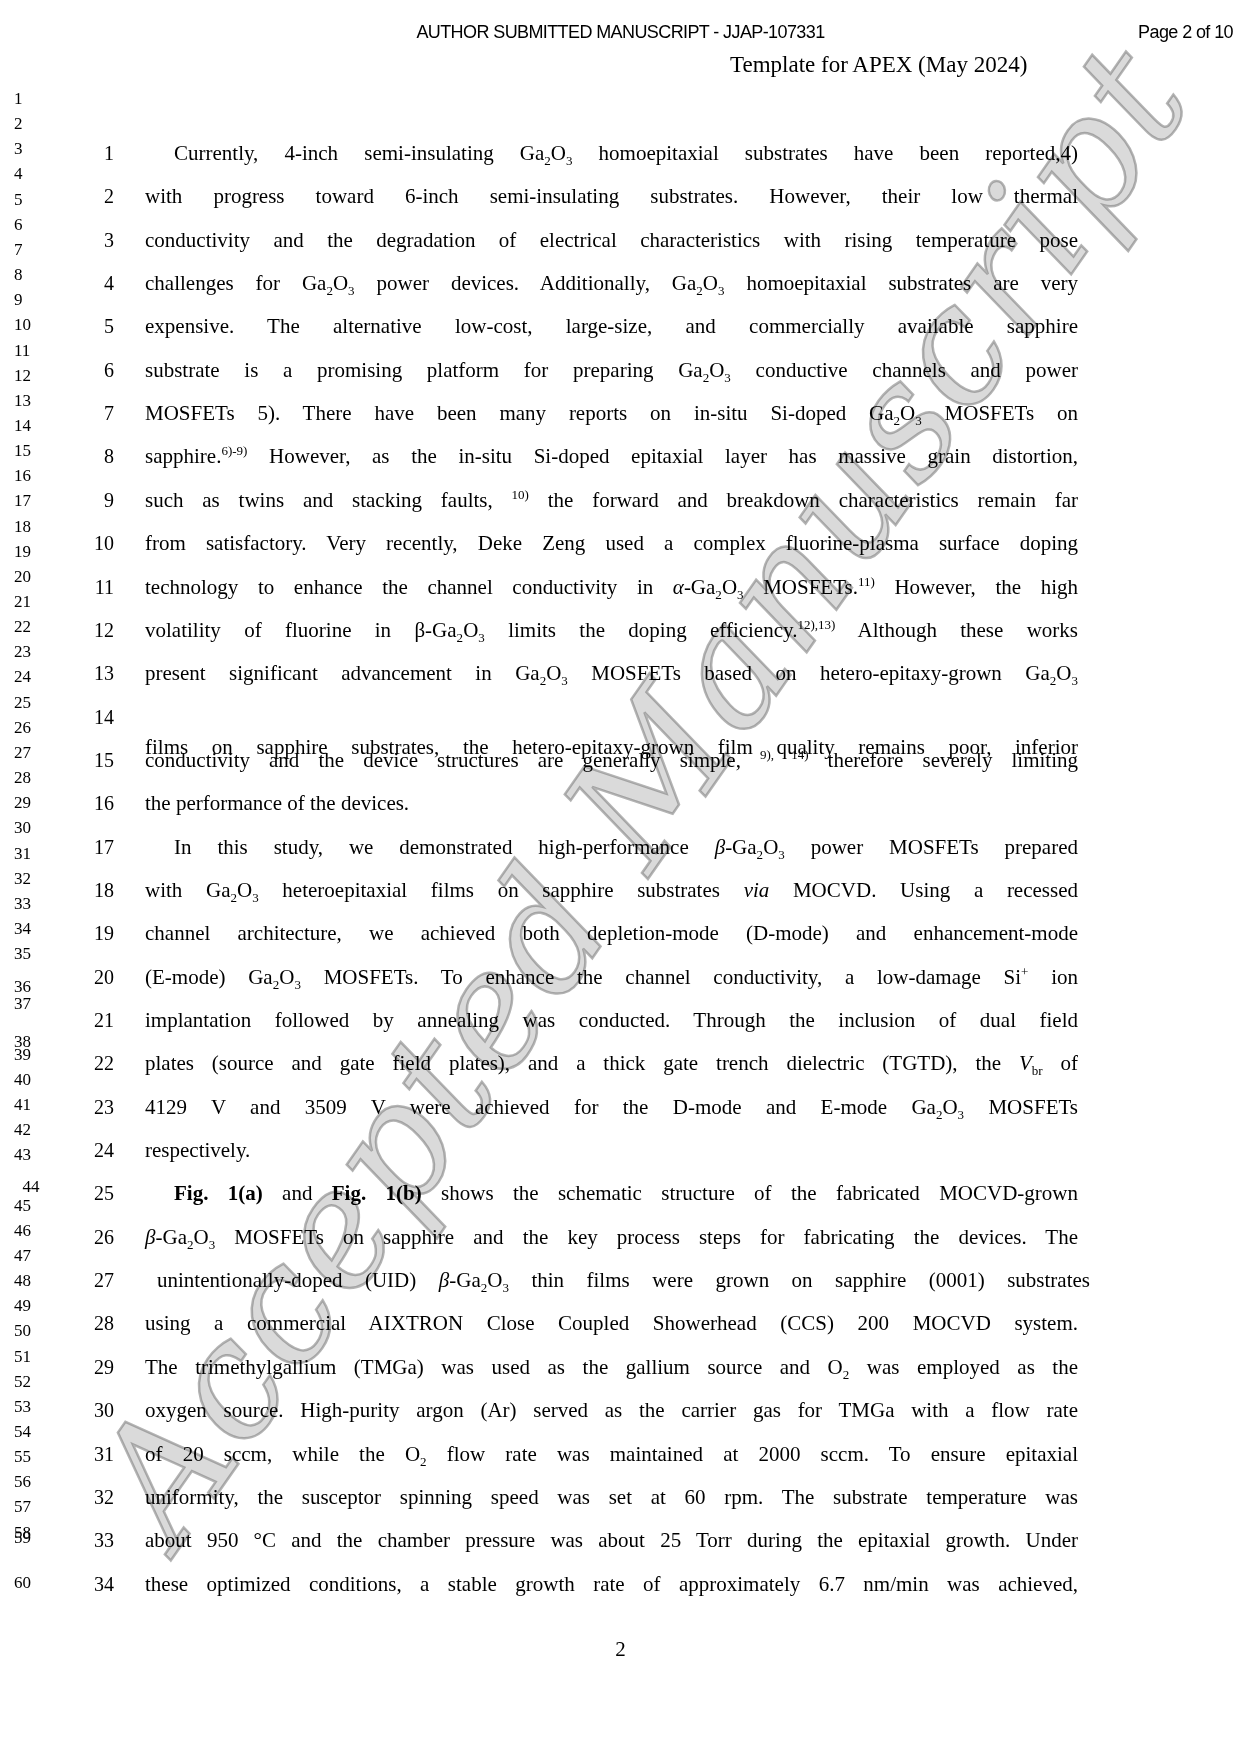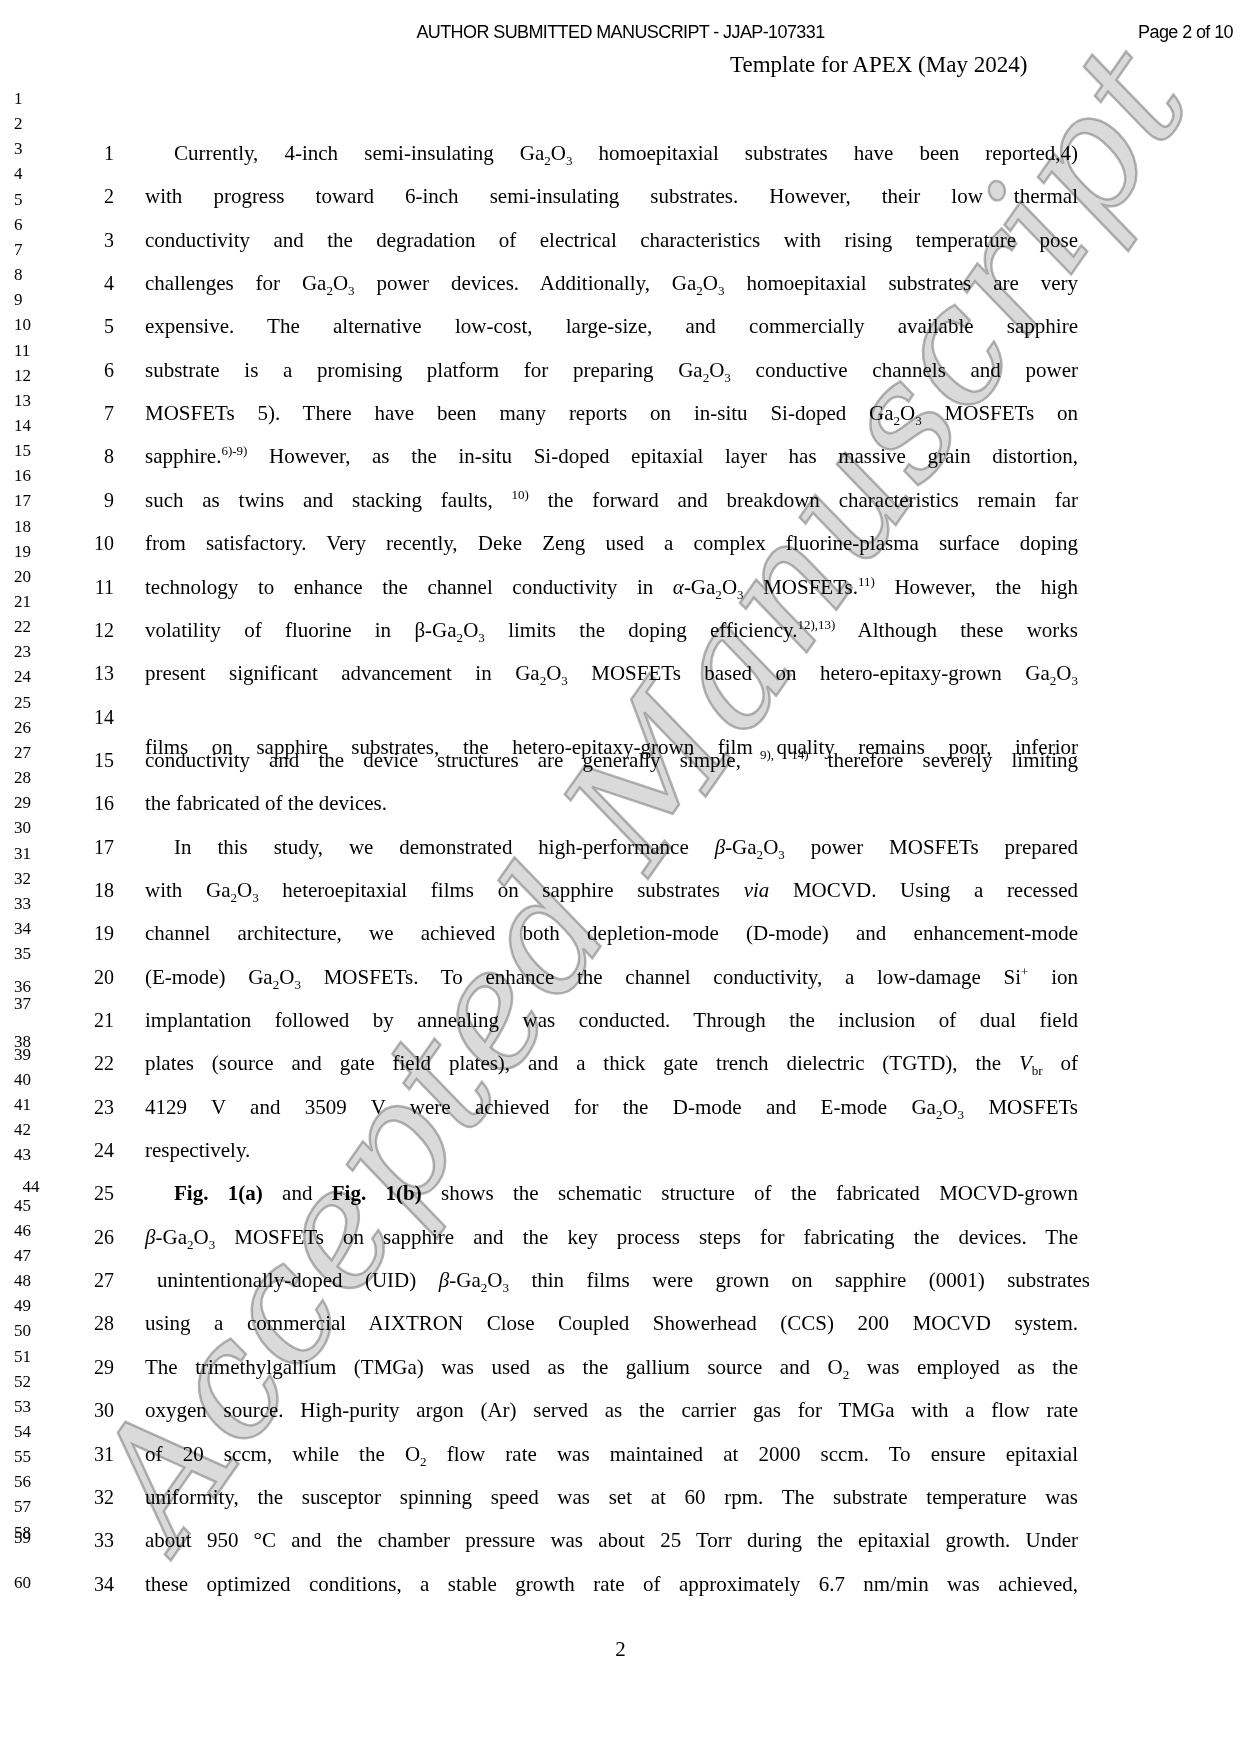--- a/index.html
+++ b/index.html
@@ -200,21 +200,21 @@
       <div class="body-line-text just" style="top: 564.5px;">technology to enhance the channel conductivity in <i>α</i>-Ga<sub>2</sub>O<sub>3</sub> MOSFETs.<sup>11)</sup> However, the high</div>
       <div class="body-line-num" style="top: 607.85px;">12</div>
       <div class="body-line-text just" style="top: 607.85px;">volatility of fluorine in β-Ga<sub>2</sub>O<sub>3</sub> limits the doping efficiency.<sup>12),13)</sup> Although these works</div>
       <div class="body-line-num" style="top: 651.2px;">13</div>
       <div class="body-line-text just" style="top: 651.2px;">present significant advancement in Ga<sub>2</sub>O<sub>3</sub> MOSFETs based on hetero-epitaxy-grown Ga<sub>2</sub>O<sub>3</sub></div>
       <div class="body-line-num" style="top: 694.55px;">14</div>
       <div class="body-line-text just" style="top: 725px;">films on sapphire substrates, the hetero-epitaxy-grown film quality remains poor, inferior</div>
       <div class="body-line-num" style="top: 737.9px;">15</div>
       <div class="body-line-text just" style="top: 737.9px;">conductivity and the device structures are generally simple, <sup>9), 14)</sup> therefore severely limiting</div>
       <div class="body-line-num" style="top: 781.25px;">16</div>
-      <div class="body-line-text left" style="top: 781.25px;">the fabricated of the devices.</div>
+      <div class="body-line-text left" style="top: 781.25px;">the performance of the devices.</div>
       <div class="body-line-num" style="top: 824.6px;">17</div>
       <div class="body-line-text just indent" style="top: 824.6px;">In this study, we demonstrated high-performance <i>β</i>-Ga<sub>2</sub>O<sub>3</sub> power MOSFETs prepared</div>
       <div class="body-line-num" style="top: 867.95px;">18</div>
       <div class="body-line-text just" style="top: 867.95px;">with Ga<sub>2</sub>O<sub>3</sub> heteroepitaxial films on sapphire substrates <i>via</i> MOCVD. Using a recessed</div>
       <div class="body-line-num" style="top: 911.3px;">19</div>
       <div class="body-line-text just" style="top: 911.3px;">channel architecture, we achieved both depletion-mode (D-mode) and enhancement-mode</div>
       <div class="body-line-num" style="top: 954.65px;">20</div>
       <div class="body-line-text just" style="top: 954.65px;">(E-mode) Ga<sub>2</sub>O<sub>3</sub> MOSFETs. To enhance the channel conductivity, a low-damage Si<sup>+</sup> ion</div>
       <div class="body-line-num" style="top: 998px;">21</div>
       <div class="body-line-text just" style="top: 998px;">implantation followed by annealing was conducted. Through the inclusion of dual field</div>

